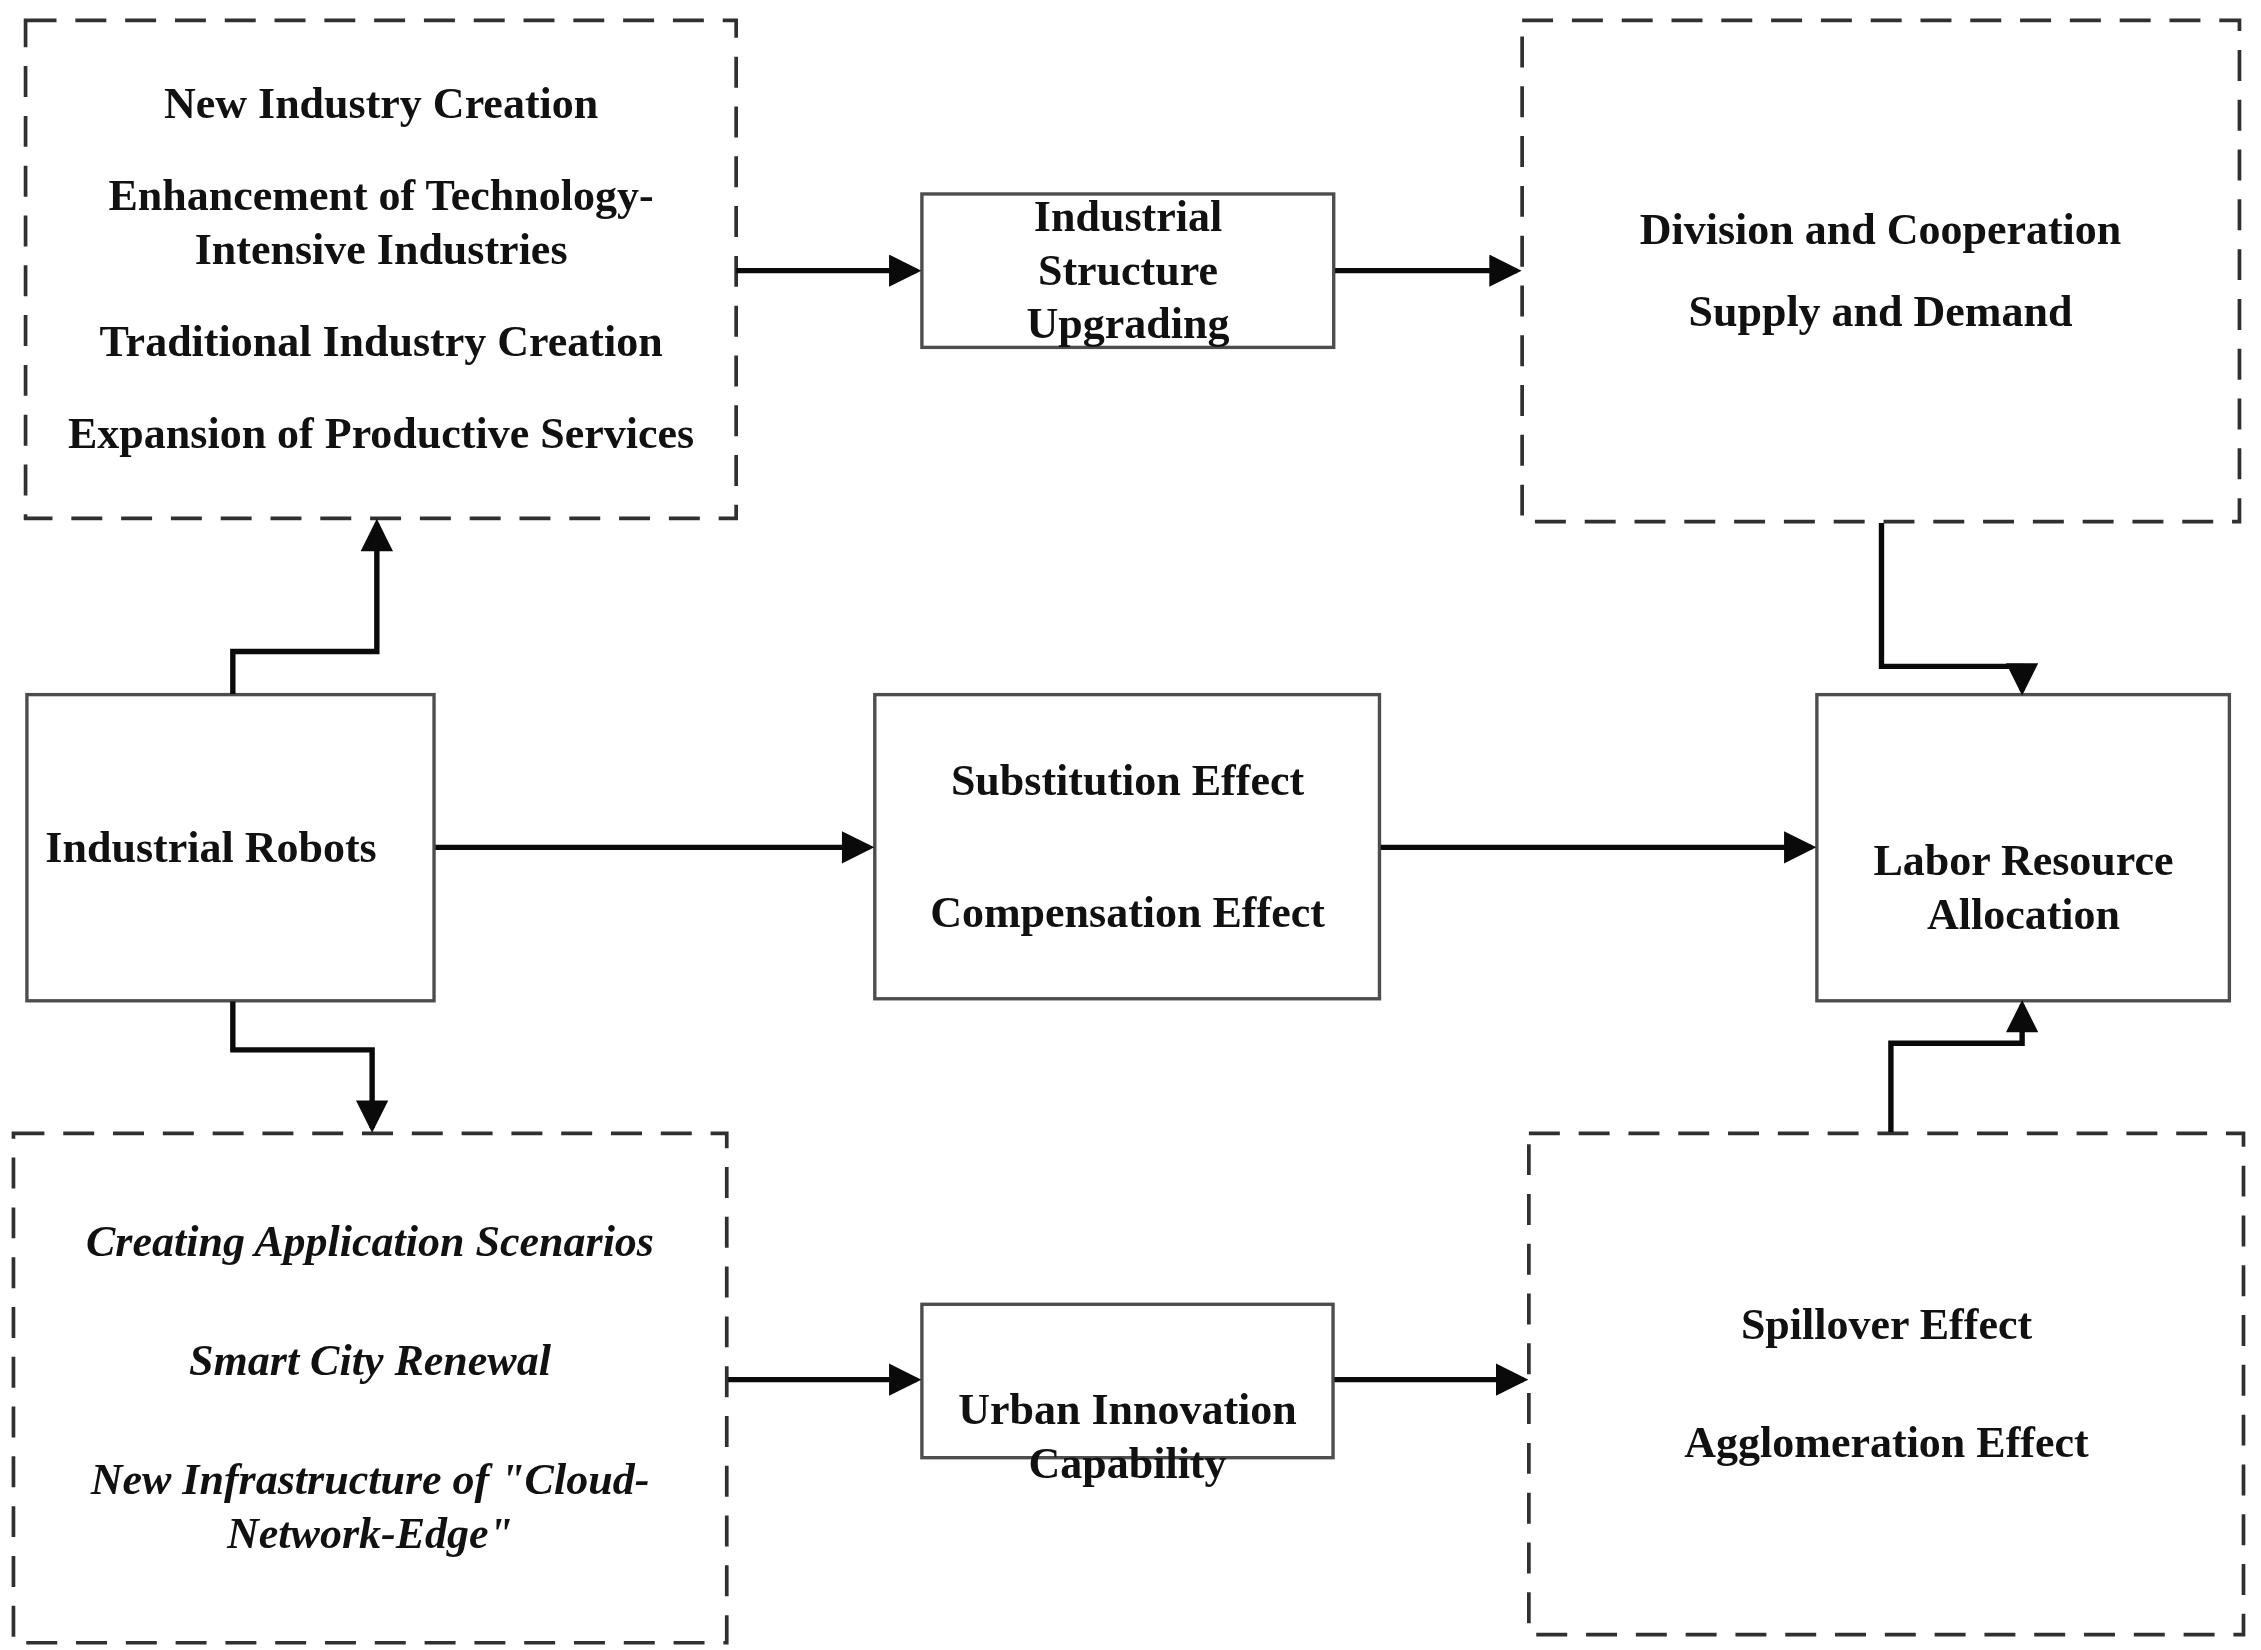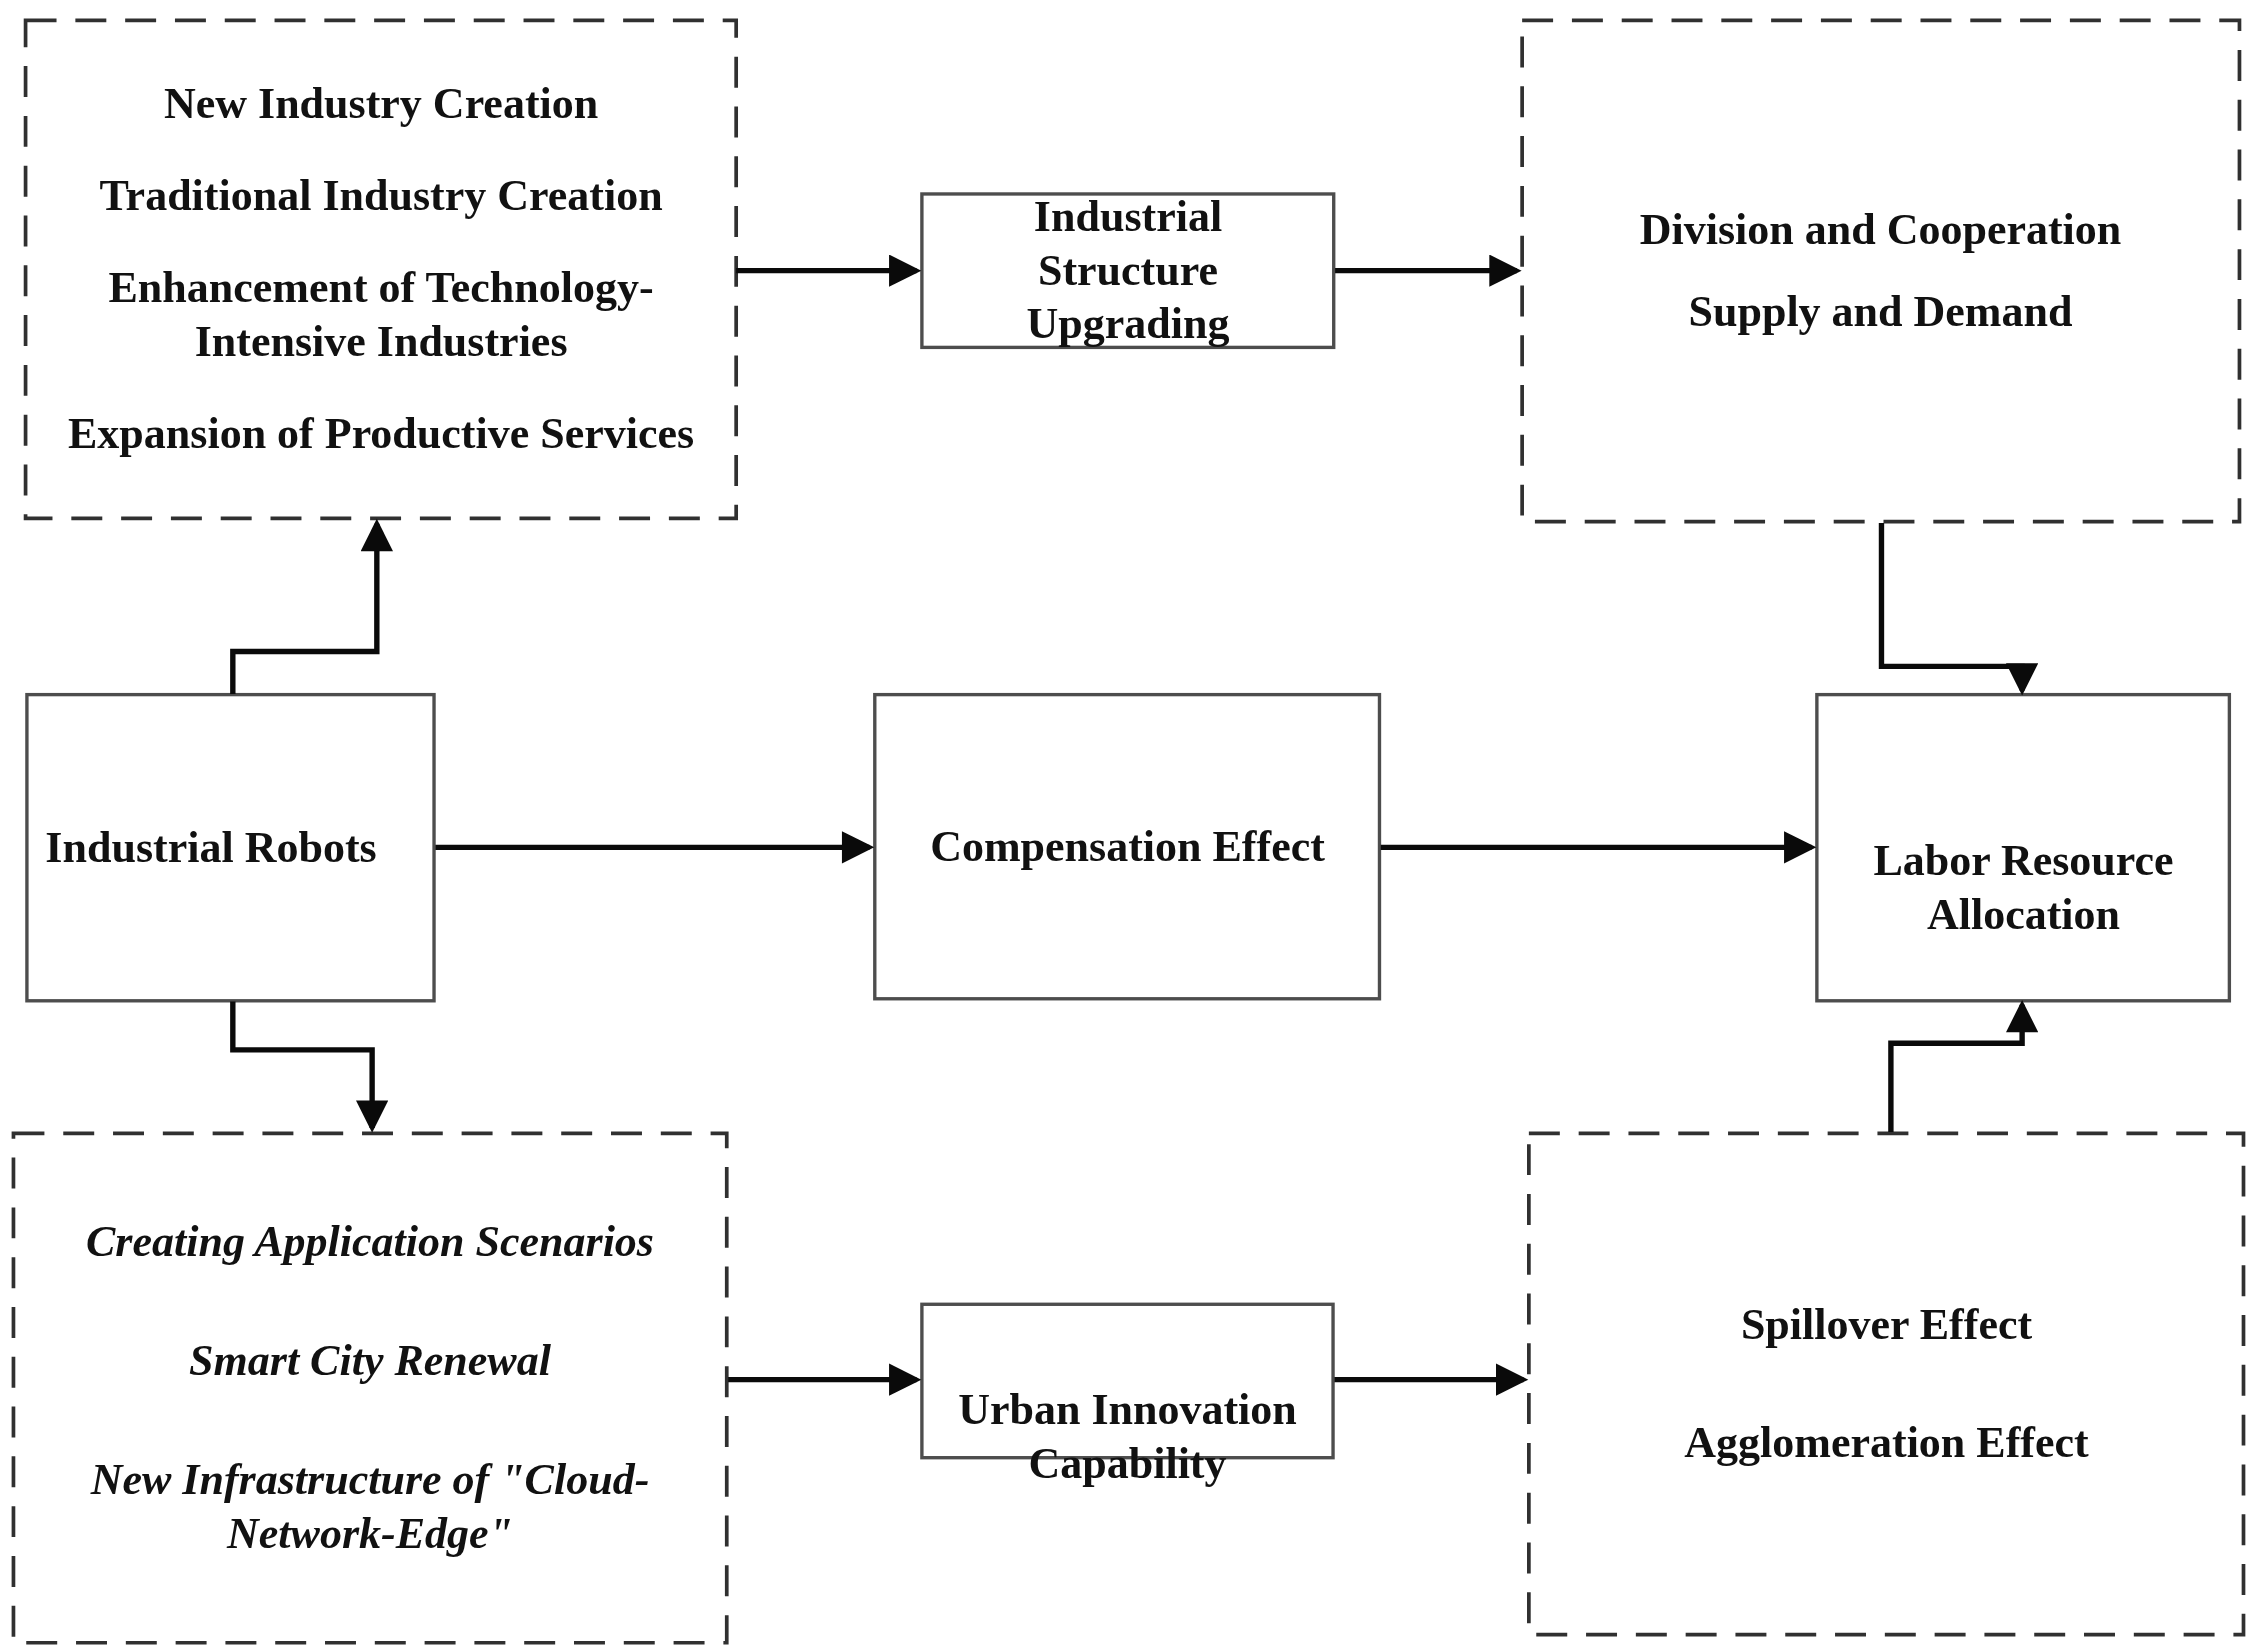--- a/index.html
+++ b/index.html
@@ -69,39 +69,40 @@
     <path class="arrow" d="M2052 1259 L2692 1259" marker-end="url(#ah)"></path>
     <path class="arrow" d="M346 1488 L346 1560 L553 1560 L553 1676" marker-end="url(#ah)"></path>
     <path class="arrow" d="M2796 777 L2796 990 L3005 990 L3005 1026" marker-end="url(#ah)"></path>
     <path class="arrow" d="M2810 1682 L2810 1550 L3005 1550 L3005 1493" marker-end="url(#ah)"></path>
     <path class="arrow" d="M1082 2050 L1362 2050" marker-end="url(#ah)"></path>
     <path class="arrow" d="M1983 2050 L2264 2050" marker-end="url(#ah)"></path>
   </svg>
 
   <div class="tb tl evenly">
     <div class="line">New Industry Creation</div>
+    <div class="line wrap">Enhancement of Technology-Intensive Industries</div>
     <div class="line">Traditional Industry Creation</div>
-    <div class="line wrap">Enhancement of Technology-Intensive Industries</div>
     <div class="line">Expansion of Productive Services</div>
   </div>
 
   <div class="tb isu center">
     <div class="line">Industrial Structure Upgrading</div>
   </div>
 
   <div class="tb tr center">
     <div class="line">Division and Cooperation</div>
     <div class="line">Supply and Demand</div>
   </div>
 
   <div class="tb ir center">
     <div class="line">Industrial Robots</div>
   </div>
 
   <div class="tb mid center">
+    <div class="line">Substitution Effect</div>
     <div class="line">Compensation Effect</div>
   </div>
 
   <div class="tb lab center">
     <div class="line">Labor Resource Allocation</div>
   </div>
 
   <div class="tb bl evenly">
     <div class="line">Creating Application Scenarios</div>
     <div class="line">Smart City Renewal</div>

